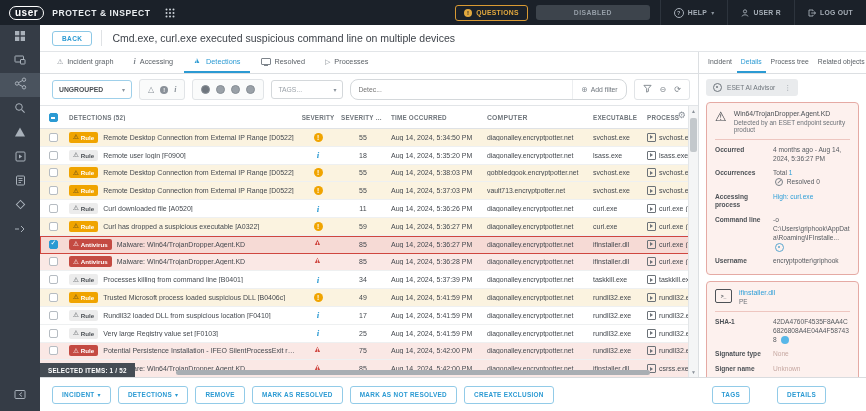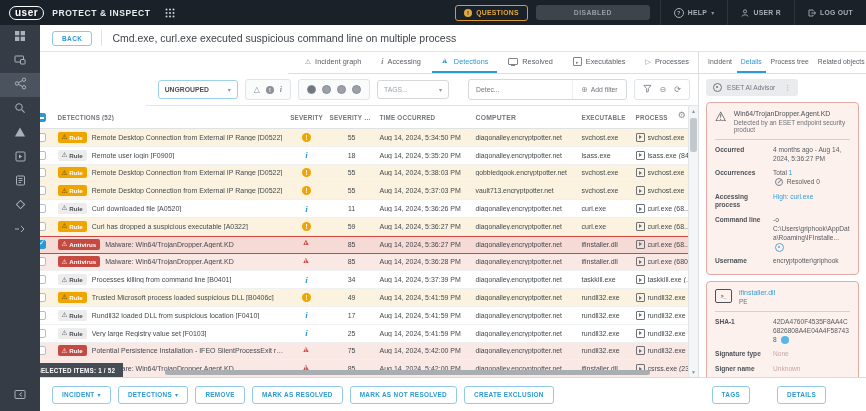--- a/index.html
+++ b/index.html
@@ -23,21 +23,21 @@
   .side-item{width:40px;height:24px;display:flex;align-items:center;justify-content:center;}
   .side-item.active{background:#4a535e;}
   .side-bottom{margin-top:auto;margin-bottom:4px;}
   
   .main{position:absolute;left:40px;top:25px;right:0;bottom:0;background:#fff;display:flex;flex-direction:column;}
   .title-row{height:26px;flex:none;display:flex;align-items:center;border-bottom:1px solid #e2e5e8;background:#fff;}
   .back-btn{border:1px solid #8cc8e6;color:#2b9ad3;font-size:6.5px;font-weight:bold;border-radius:3px;padding:3px 9px;margin:0 9px 0 12px;letter-spacing:.4px;}
   .vsep{width:1px;height:16px;background:#dfe2e5;margin-right:10px;}
   .page-title{font-size:10.5px;color:#3e434a;}
   .body{flex:1;display:flex;min-height:0;}
-  .left-col{flex:1;min-width:0;display:flex;flex-direction:column;position:relative;background:#fff;align-items:flex-end;}
+  .left-col{flex:1;min-width:0;display:flex;flex-direction:column;position:relative;background:#fff;}
   
   .tab-row{height:21px;flex:none;display:flex;align-items:stretch;border-bottom:1px solid #dcdfe2;padding-left:8px;gap:2px;}
   .tab{display:flex;align-items:center;gap:4px;padding:0 9px;font-size:7.3px;color:#5b6167;border-bottom:2px solid transparent;box-sizing:border-box;}
   .tab.active{color:#2b9ad3;border-bottom-color:#2b9ad3;}
   .tab-ic{display:inline-flex;align-items:center;font-size:7px;color:#7d848b;}
   .tab.active .tab-ic{color:#2b9ad3;}
   .it-i{font-family:"Liberation Serif","DejaVu Serif",serif;font-style:italic;font-weight:bold;font-size:8px;}
   .tri-bang{position:relative;width:9px;height:8px;display:inline-block;}
   .tri-bang::before{content:"▲";position:absolute;left:0;top:-1px;font-size:8px;line-height:8px;color:#2b9ad3;}
   .tri-bang::after{content:"!";position:absolute;left:3px;top:1.5px;font-size:4.5px;color:#fff;font-weight:bold;}
@@ -49,21 +49,21 @@
   .dd{display:flex;align-items:center;justify-content:space-between;border:1px solid #9fd0ea;border-radius:3px;height:19px;padding:0 6px;font-size:6.8px;font-weight:bold;color:#4a4f54;box-sizing:border-box;}
   .dd.grouping{width:80px;}
   .dd.tags{width:72px;border-color:#d4d8db;}
   .dd .ph{color:#9aa1a8;font-weight:normal;}
   .ctl-group{display:flex;align-items:center;gap:6px;border:1px solid #e1e4e7;border-radius:3px;height:19px;padding:0 8px;background:#fafbfb;}
   .f-tri{color:#8a9199;font-size:8px;}
   .f-circ{width:8px;height:8px;border-radius:50%;background:#8a9199;color:#fff;font-size:5.5px;font-weight:bold;display:flex;align-items:center;justify-content:center;}
   .f-i{color:#8a9199;font-weight:bold;font-size:8px;font-family:"Liberation Serif","DejaVu Serif",serif;font-style:italic;}
   .dot{width:7px;height:7px;border-radius:50%;background:#9aa1a8;border:1px solid #868d94;}
   .dot.d1{background:#6f767e;}
-  .searchwrap{flex:1;display:flex;align-items:center;border:1px solid #d4d8db;border-radius:3px;height:19px;background:#fff;min-width:0;margin-left:12px;}
+  .searchwrap{flex:1;display:flex;align-items:center;border:1px solid #d4d8db;border-radius:8px;height:19px;background:#fff;min-width:0;}
   .searchwrap input{flex:1;border:none;outline:none;font-size:6.8px;padding:0 7px;min-width:0;color:#4a4f54;font-family:inherit;background:transparent;}
   .addf{display:flex;align-items:center;gap:3px;border:none;background:none;color:#6f767d;font-size:6.8px;padding:0 8px;border-left:1px solid #eceef0;height:100%;font-family:inherit;}
   .plus{font-size:8px;color:#8a9199;}
   .icons3{background:#fff;gap:8px;color:#7d848b;font-size:8px;}
   
   .table{flex:1;position:relative;overflow:hidden;background:#fff;}
   .thead{display:flex;align-items:center;height:22px;border-bottom:1px solid #dfe2e5;background:#fff;font-size:6.3px;font-weight:bold;color:#70767c;letter-spacing:.2px;position:relative;padding-right:10px;}
   .cell{padding:0 3px;box-sizing:border-box;white-space:nowrap;overflow:hidden;text-overflow:ellipsis;}
   .c-cb{flex:0 0 26px;display:flex;justify-content:center;overflow:visible;}
   .c-det{flex:0 0 232px;display:flex;align-items:center;gap:5px;}
@@ -265,21 +265,21 @@
           <path d="M8 3.5L5.5 5.5 8 7.5" fill="none" stroke="#a9b1ba" stroke-width="1"></path>
         </svg></span>
     </div>
   </div>
 
 <div class="main">
 
   <div class="title-row">
     <span class="back-btn">BACK</span>
     <span class="vsep"></span>
-    <span class="page-title">Cmd.exe, curl.exe executed suspicious command line on multiple process</span>
+    <span class="page-title">Cmd.exe, curl.exe executed suspicious command line on multiple devices</span>
   </div>
 
   <div class="body">
 
     <div class="left-col">
 
       <div class="tab-row" id="main-tabs">
           <div class="tab">
             <span class="tab-ic">⚠</span>
             <span>Incident graph</span>
@@ -294,26 +294,20 @@
             <span class="tab-ic">
               <span class="tri-bang"></span>
             </span>
             <span>Detections</span>
           </div>
           <div class="tab">
             <span class="tab-ic">
               <span class="mini-monitor"></span>
             </span>
             <span>Resolved</span>
-          </div>
-          <div class="tab">
-            <span class="tab-ic">
-              <span class="mini-box">▸</span>
-            </span>
-            <span>Executables</span>
           </div>
           <div class="tab">
             <span class="tab-ic">▷</span>
             <span>Processes</span>
           </div>
         </div>
 
       <div class="filter-row">
         <div class="dd grouping">
             <span>UNGROUPED</span>

